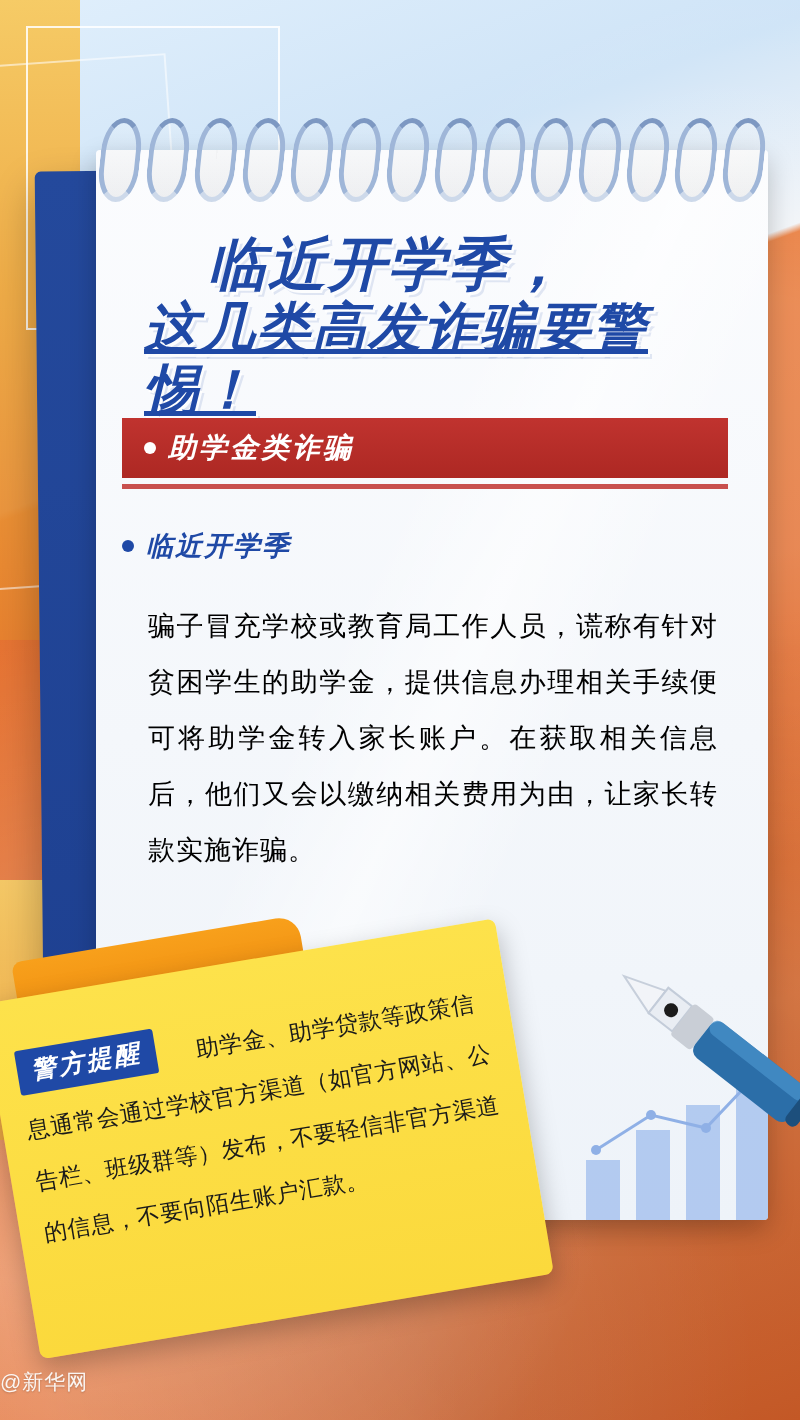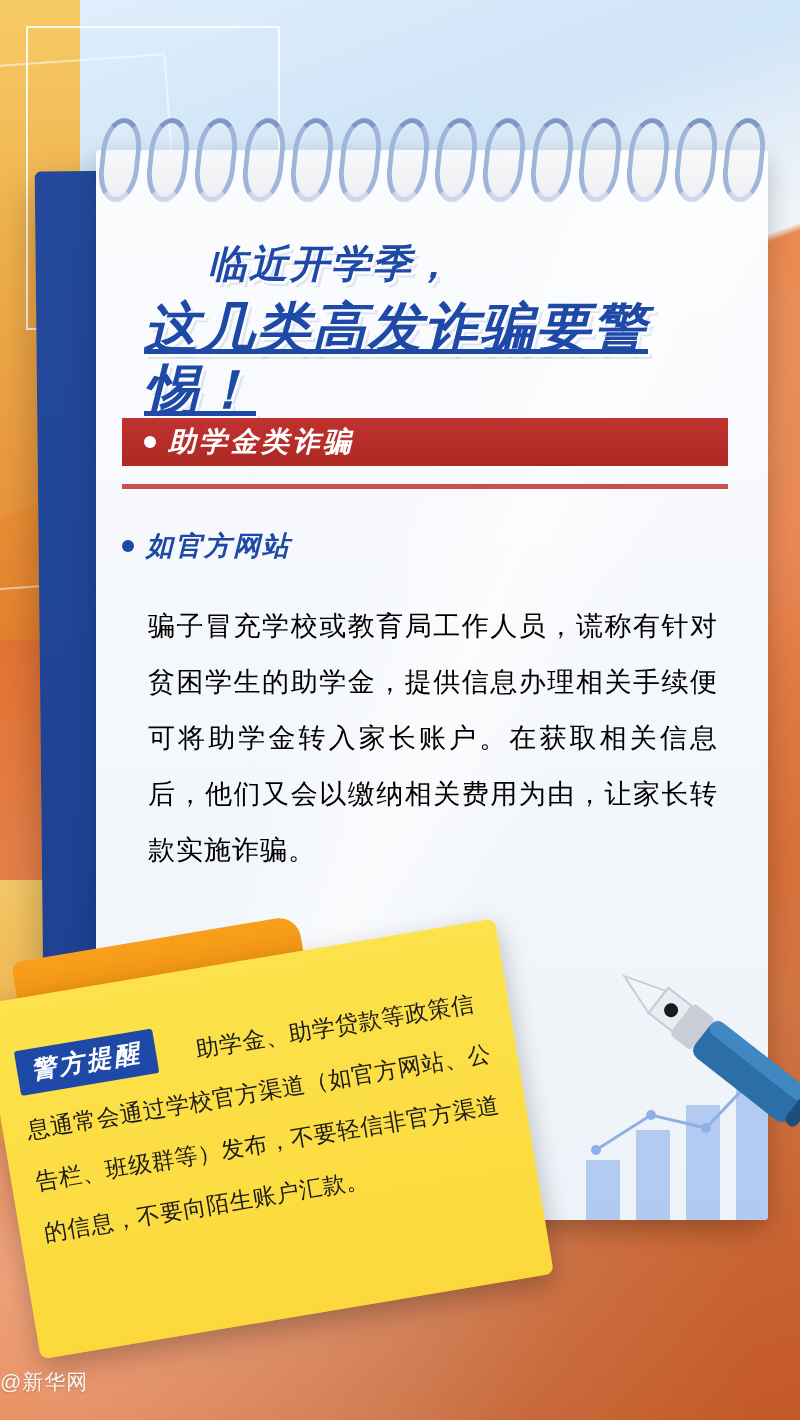--- a/index.html
+++ b/index.html
@@ -96,25 +96,25 @@
   
   .pen{position:absolute;left:540px;top:905px;width:300px;height:240px;}
 
   
   .title{
     position:absolute;left:128px;top:232px;width:600px;
     color:#1f49a6;font-weight:bold;font-style:italic;
     letter-spacing:2px;
     text-shadow:2px 3px 0 rgba(255,255,255,.9), 4px 5px 0 rgba(31,73,166,.12);
   }
-  .title-l1{font-size:39px;line-height:64px;padding-left:80px;}
+  .title-l1{font-size:58px;line-height:64px;padding-left:80px;}
   .title-l2{font-size:54px;line-height:62px;padding-left:16px;text-decoration:underline;}
 
   .redbar{
-    position:absolute;left:122px;top:418px;width:606px;height:48px;
+    position:absolute;left:122px;top:418px;width:606px;height:60px;
     background:linear-gradient(180deg,#c0332f,#ad2823);
     display:flex;align-items:center;
   }
   .redbar-under{
     position:absolute;left:122px;top:484px;width:606px;height:5px;
     background:#c0332f;opacity:.85;
   }
   .redbar .dot{
     width:12px;height:12px;border-radius:50%;background:#fff;margin:0 12px 0 22px;
   }
@@ -235,21 +235,21 @@
 </div>
 
 <div class="redbar">
   <span class="dot"></span>
   <span class="txt">助学金类诈骗</span>
 </div>
 <div class="redbar-under"></div>
 
 <div class="sub">
   <span class="dot"></span>
-  <span class="txt">如官方网站</span>
+  <span class="txt">临近开学季</span>
 </div>
 
 <div class="body">骗子冒充学校或教育局工作人员，谎称有针对贫困学生的助学金，提供信息办理相关手续便可将助学金转入家长账户。在获取相关信息后，他们又会以缴纳相关费用为由，让家长转款实施诈骗。</div>
 
 <div class="note-wrap">
   <div class="note-tab"></div>
   <div class="note">
     <div class="note-text">助学金、助学贷款等政策信息通常会通过学校官方渠道（如官方网站、公告栏、班级群等）发布，不要轻信非官方渠道的信息，不要向陌生账户汇款。</div>
     <div class="note-label">警方提醒</div>
   </div>

